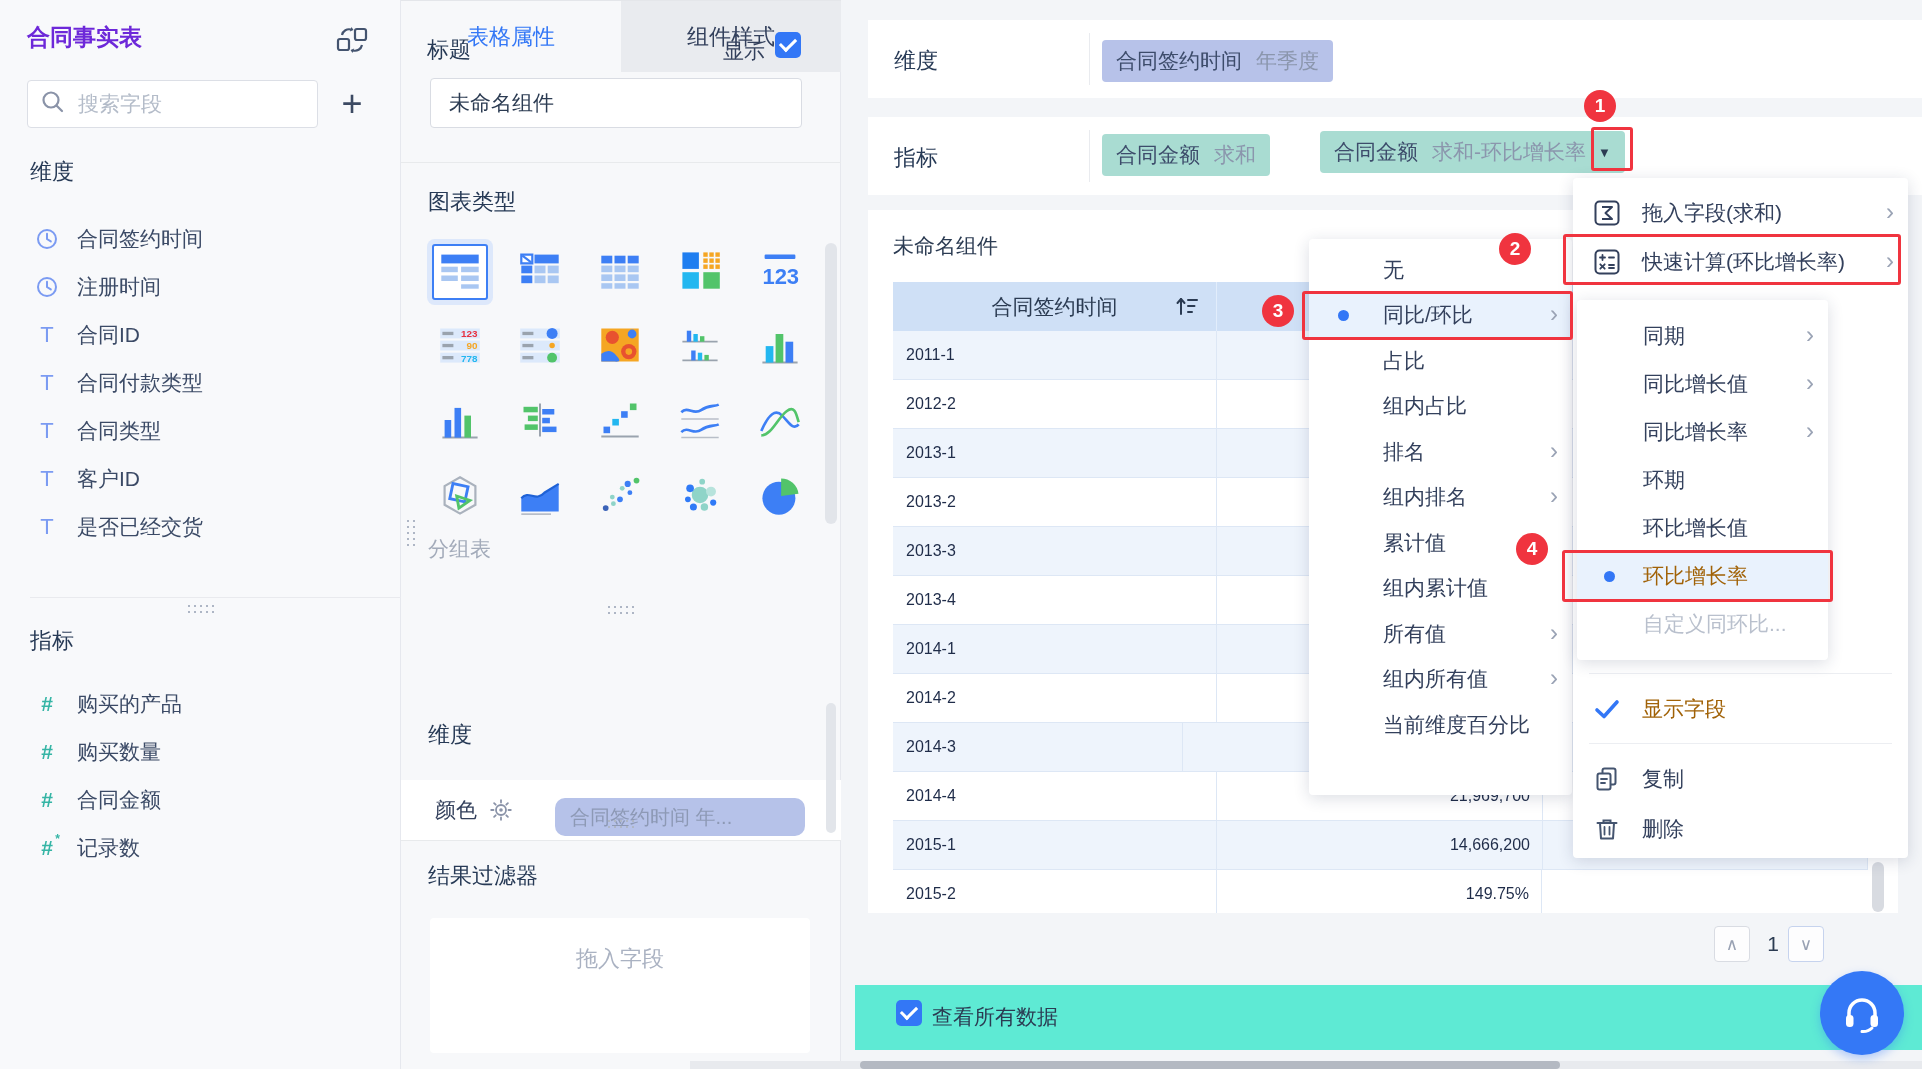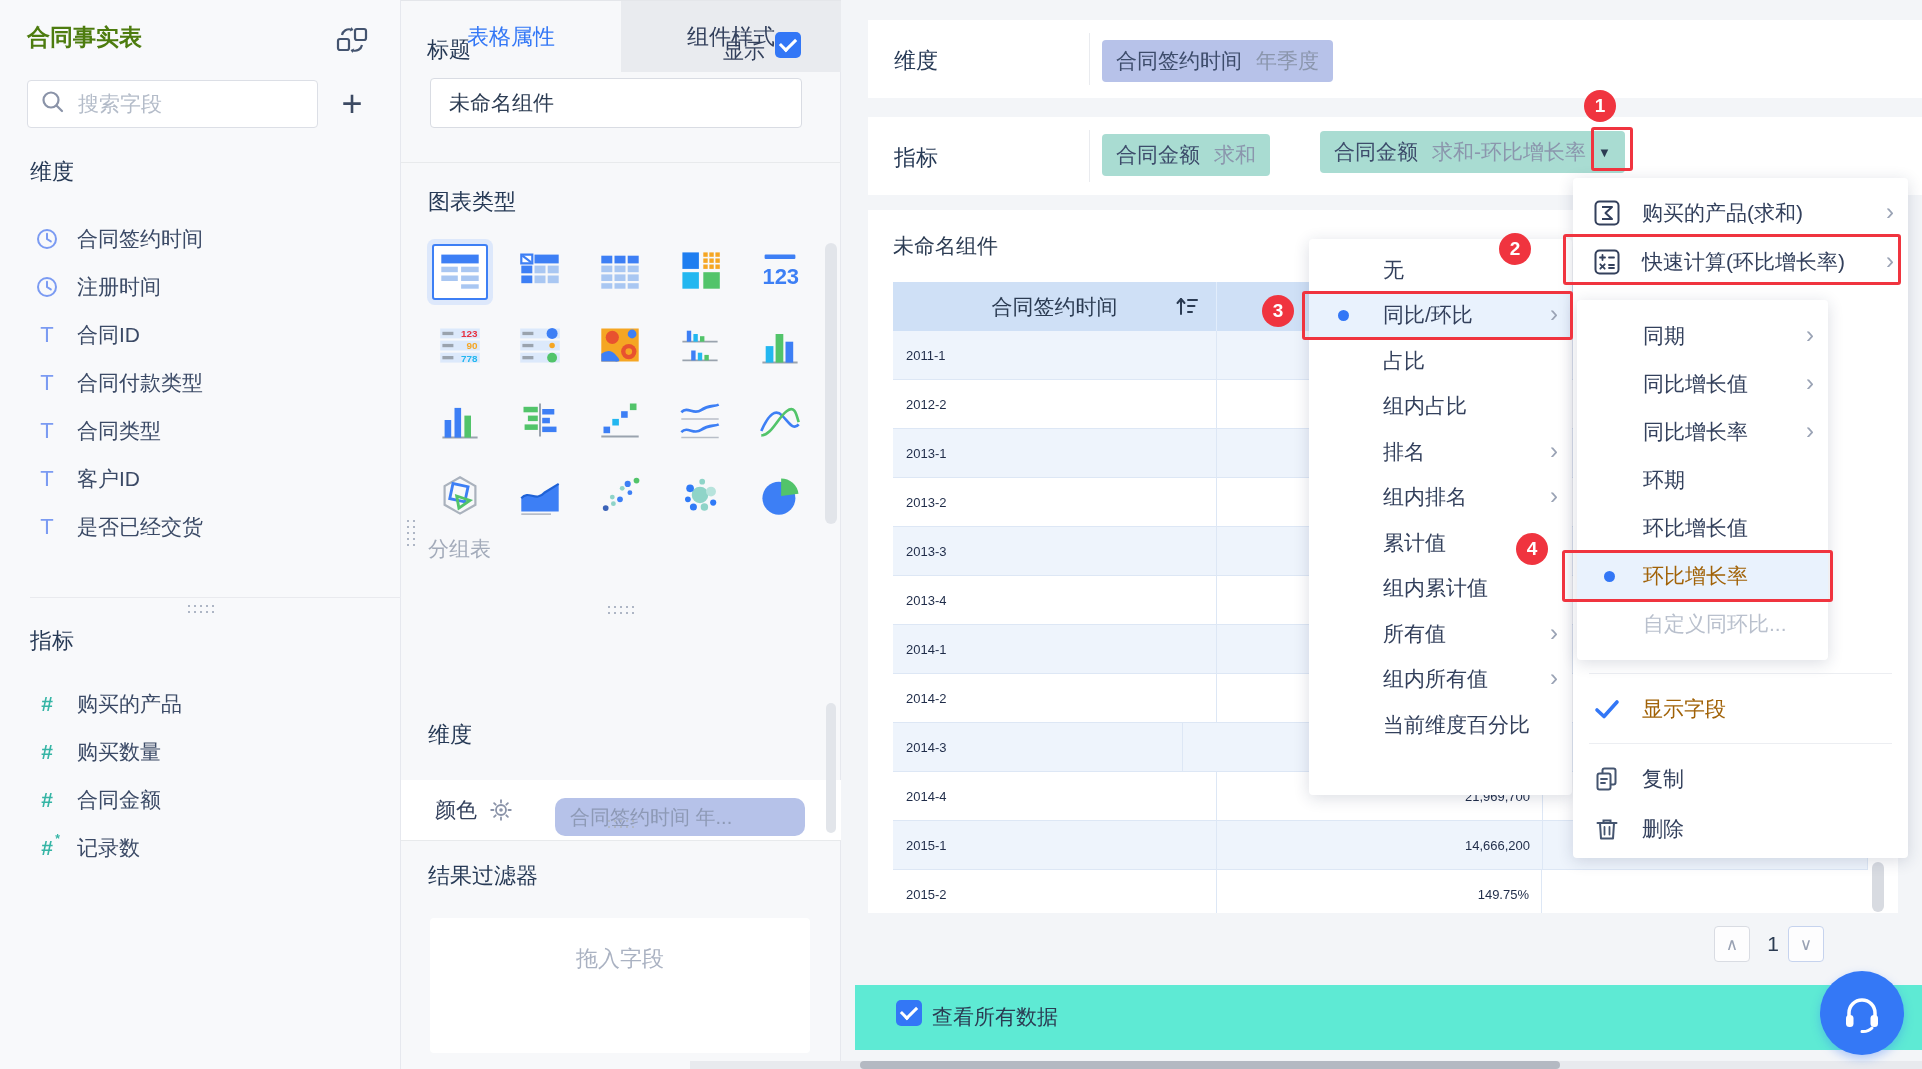--- a/index.html
+++ b/index.html
@@ -9,21 +9,21 @@
   .abs { position:absolute; }
 
   
   #dataset-panel { position:absolute; left:0; top:0; width:401px; height:1069px; background:#f8f9fb; border-right:1px solid #e6e8ee; }
   #config-panel  { position:absolute; left:401px; top:0; width:440px; height:1069px; background:#f7f8fa; border-right:1px solid #e6e8ee; }
   #canvas-panel  { position:absolute; left:841px; top:0; width:1081px; height:1069px; background:#f3f5f8; }
 
   .sec-label { font-size:22px; color:#273a56; }
 
   
-  .ds-title { left:27px; top:22px; font-size:23px; font-weight:600; color:#4d7c0f; }
+  .ds-title { left:27px; top:22px; font-size:23px; font-weight:600; color:#6d28d9; }
   .icon-btn svg { display:block; }
   #search-box { left:27px; top:80px; width:291px; height:48px; background:#fff; border:1px solid #dcdfe6; border-radius:4px; display:flex; align-items:center; padding:0 12px; }
   #search-box input { border:none; outline:none; background:transparent; font-size:21px; color:#404040; width:100%; margin-left:12px; font-family:inherit; }
   #search-box input::placeholder { color:#b4bcc9; }
   .plus-btn { left:334px; top:84px; width:36px; height:40px; font-size:36px; font-weight:300; color:#3c4a63; text-align:center; line-height:40px; cursor:pointer; }
   .field-item { display:flex; align-items:center; height:48px; padding-left:34px; cursor:pointer; }
   .f-icon { width:26px; display:flex; justify-content:center; align-items:center; }
   .f-label { margin-left:17px; font-size:21px; color:#3b4a66; }
   .tglyph { font-size:22px; color:#7b9bf2; font-weight:400; }
   .hglyph { font-size:21px; color:#35b5a5; font-weight:700; position:relative; }
@@ -62,21 +62,21 @@
   .pill .caret { margin-left:12px; font-size:13px; color:#2b3b52; }
 
   .table-card { position:absolute; left:27px; top:210px; width:1030px; height:703px; background:#fff; overflow:hidden; }
   .widget-title { position:absolute; left:25px; top:22px; font-size:21px; color:#2b3b52; }
   #data-table { position:absolute; left:25px; top:72px; width:975px; }
   .t-header { display:flex; height:49px; background:#cfe0f6; }
   .t-header .hc { position:relative; display:flex; align-items:center; justify-content:center; font-size:21px; color:#2b3b52; border-right:1px solid #e2edfb; }
   .t-row { display:flex; height:49px; border-bottom:1px solid #dde7f5; }
   .t-row.odd { background:#eef4fc; }
   .t-row.even { background:#fff; }
-  .t-row .c { display:flex; align-items:center; font-size:13px; color:#1f2c49; border-right:1px solid #dde7f5;text-align:right; }
+  .t-row .c { display:flex; align-items:center; font-size:16px; color:#1f2c49; border-right:1px solid #dde7f5;text-align:right; }
   .c.left { padding-left:13px; }
   .c.right { justify-content:flex-end; padding-right:12px; }
 
   .page-btn { position:absolute; width:36px; height:36px; background:#fdfdfe; border:1px solid #d9dce3; border-radius:4px; color:#98a1b3; font-size:17px; display:flex; align-items:center; justify-content:center; cursor:pointer; }
   .footer-band { position:absolute; left:14px; top:985px; width:1067px; height:65px; background:#5eead4; }
 
   
   .menu { position:absolute; background:#fff; border-radius:4px; box-shadow:0 3px 16px rgba(31,45,80,0.16); z-index:30; }
   .menu-item { position:relative; display:flex; align-items:center; font-size:21px; color:#33405c; cursor:pointer; }
   .menu-item .arrow { position:absolute; right:14px; color:#9aa3b5; font-size:24px; line-height:1; top:50%; transform:translateY(-54%); }
@@ -631,21 +631,21 @@
     </div>
 
   <div class="menu" id="field-menu">
     <div class="menu-item" style="top:10px;height:49px;">
       <span class="mi-icon">
         <svg width="28" height="28" viewBox="0 0 28 28" fill="none">
           <rect x="2.5" y="2.5" width="23" height="23" rx="4" stroke="#33405c" stroke-width="2"></rect>
           <path d="M9 8 H19 L12.5 14 L19 20 H9" stroke="#33405c" stroke-width="2" fill="none" stroke-linejoin="round"></path>
         </svg>
       </span>
-      <span>购买的产品(求和)</span>
+      <span>拖入字段(求和)</span>
       <span class="arrow">›</span>
     </div>
     <div class="menu-item" style="top:59px;height:49px;">
       <span class="mi-icon">
         <svg width="28" height="28" viewBox="0 0 28 28" fill="none">
           <rect x="2.5" y="2.5" width="23" height="23" rx="4" stroke="#33405c" stroke-width="2"></rect>
           <g stroke="#33405c" stroke-width="1.8" stroke-linecap="round">
             <path d="M7 9.5 H12"></path>
               <path d="M9.5 7 V12"></path>
             <path d="M16 9.5 H21"></path>

